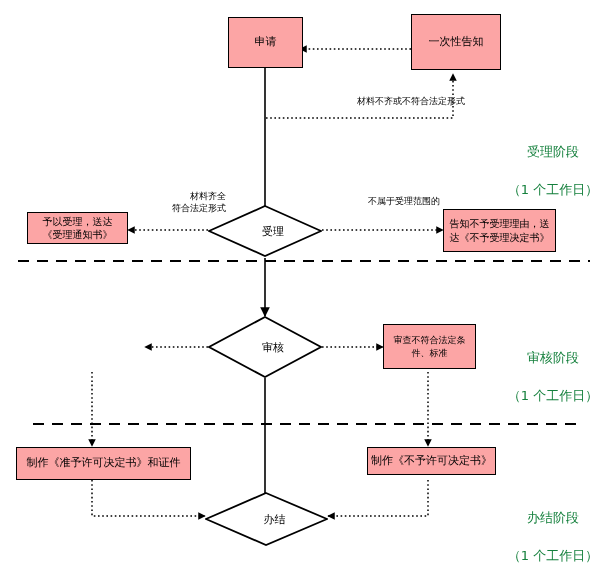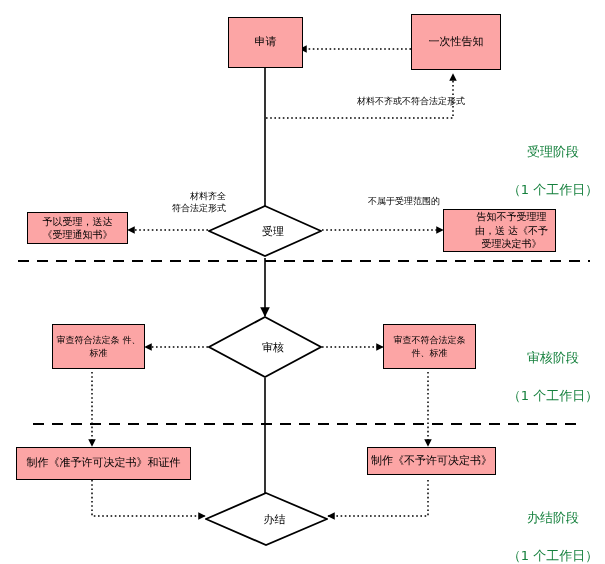--- a/index.html
+++ b/index.html
@@ -145,36 +145,32 @@
       <polygon points="57,1 113,26 57,51 1,26" fill="#fff" stroke="#000" stroke-width="1.8"></polygon>
     </svg>
     <span class="lbl">受理</span>
   </div>
 
   <div class="node-box f10" style="left:27px; top:212px; width:101px; height:32px;">
     <span class="lbl">予以受理，送达
 《受理通知书》</span>
   </div>
 
-  <div class="node-box f10" style="left:443px; top:209px; width:113px; height:43px;padding-left:27px;">
+  <div class="node-box f10" style="left:443px; top:209px; width:113px; height:43px;">
     <span class="lbl">告知不予受理理由，送
 达《不予受理决定书》</span>
   </div>
 
   <div class="diamond" style="left:208px; top:316px; width:114px; height:62px;text-decoration:underline;">
     <svg width="114" height="62" viewBox="0 0 114 62" xmlns="http://www.w3.org/2000/svg">
       <polygon points="57,1 113,31 57,61 1,31" fill="#fff" stroke="#000" stroke-width="1.8"></polygon>
     </svg>
     <span class="lbl">审核</span>
   </div>
 
-  <div class="node-box f9" style="left:52px; top:324px; width:93px; height:45px;">
-    <span class="lbl">审查符合法定条
-件、标准</span>
-  </div>
 
   <div class="node-box f9" style="left:383px; top:324px; width:93px; height:45px;">
     <span class="lbl">审查不符合法定条
 件、标准</span>
   </div>
 
   <div class="node-box f11" style="left:16px; top:447px; width:175px; height:33px;">
     <span class="lbl">制作《准予许可决定书》和证件</span>
   </div>
 

